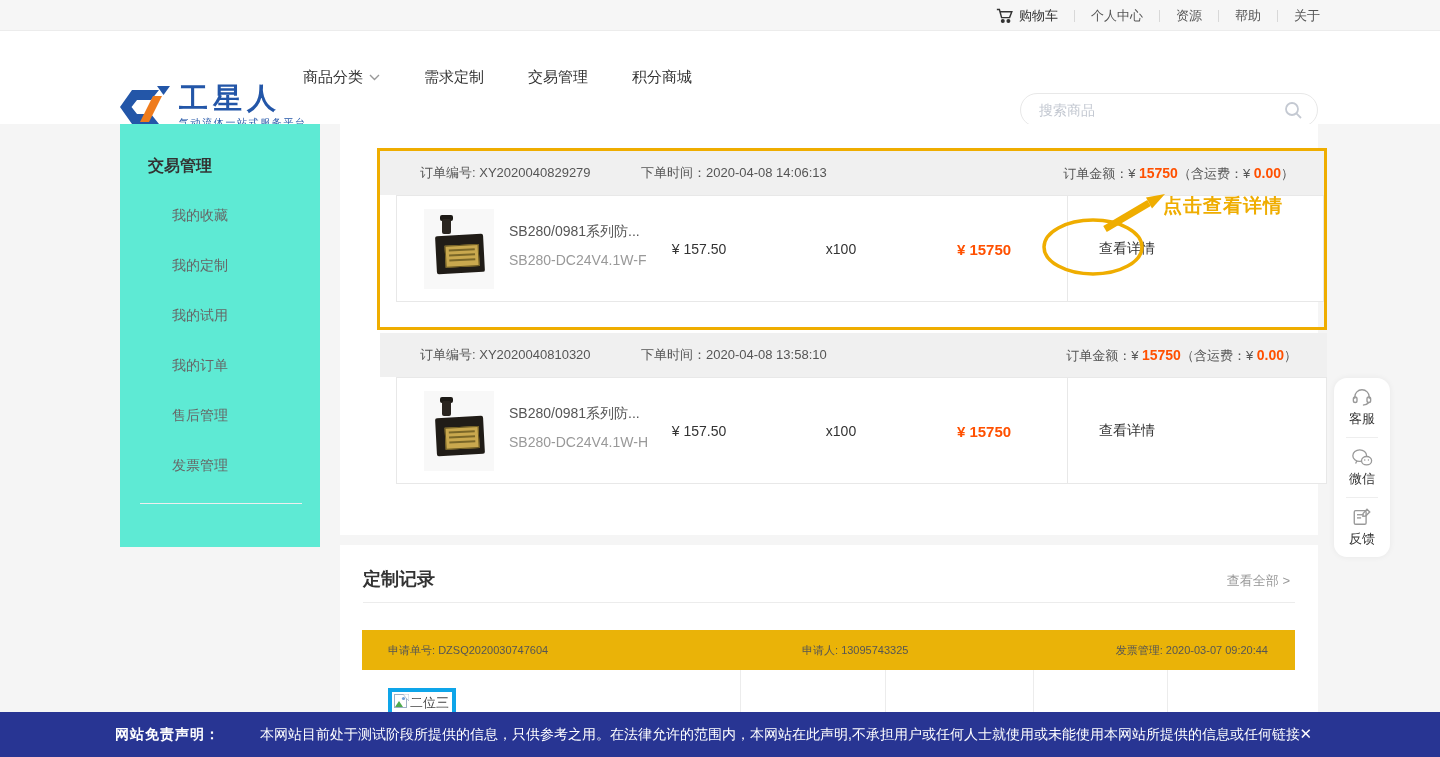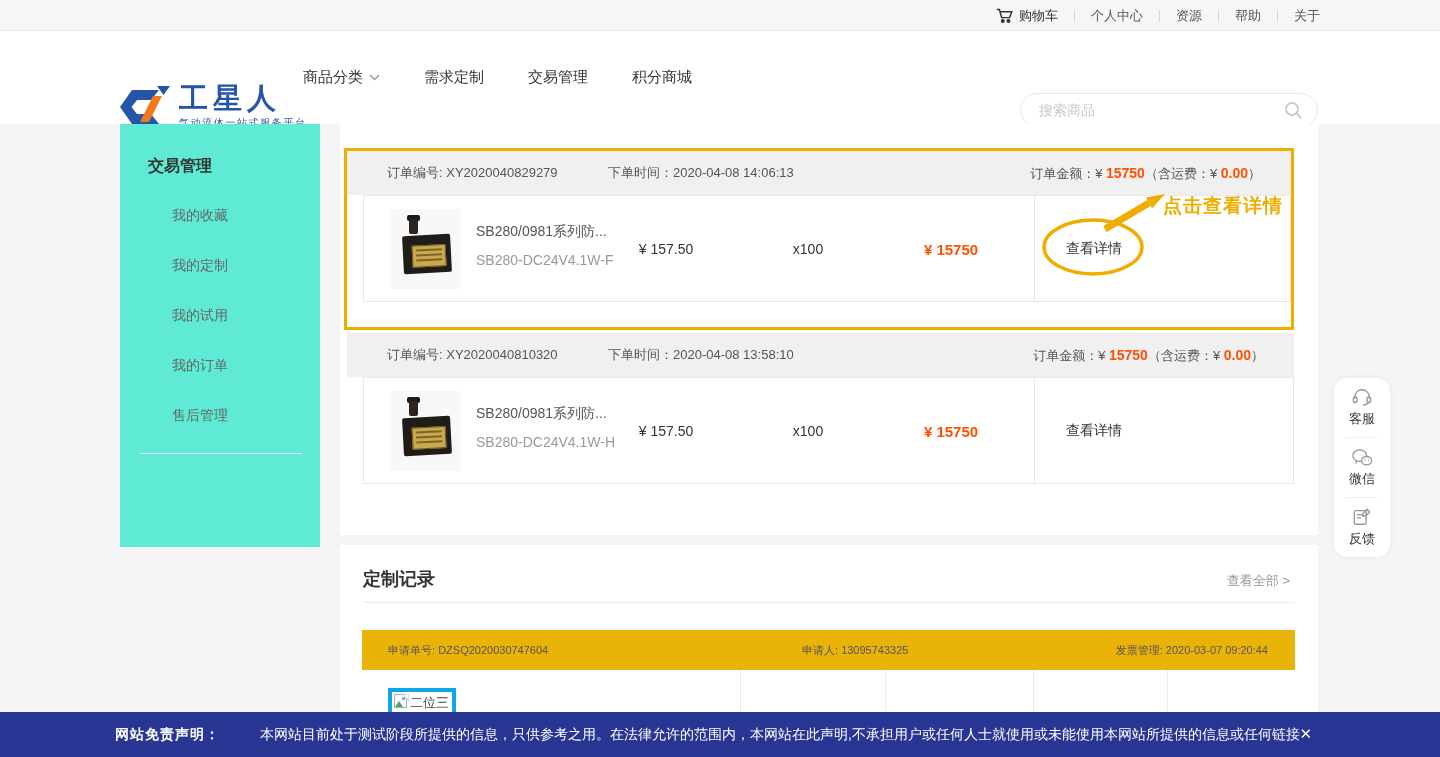--- a/index.html
+++ b/index.html
@@ -34,21 +34,21 @@
 
   
   .sidebar { position:absolute; left:120px; top:124px; width:200px; height:423px; background:#5eead4;font-family:Liberation Serif, serif; }
   .sb-title { font-size:16px; font-weight:bold; color:#333; padding:32px 0 0 28px; }
   .sb-list { list-style:none; margin-top:14px; }
   .sb-item { height:50px; line-height:50px; padding-left:52px; font-size:14px; color:#666; cursor:pointer; }
   .sb-divider { margin:12px 18px 0 20px; border-top:1px solid #eee; }
 
   
   .main1 { position:absolute; left:340px; top:124px; width:978px; height:411px; background:#fff; }
-  .order-card { position:absolute; }
+  .order-card { position:absolute;margin-left:33px; }
   .order-card.highlight { left:4px; top:24px; width:950px; height:182px; border:3px solid #efad00; }
   .order-card.plain { left:7px; top:209px; width:947px; height:150px; }
   .order-head { height:44px; background:#f0f0f0; position:relative; font-size:13px; color:#555; }
   .oh-no { position:absolute; left:40px; top:0; line-height:44px; }
   .oh-time { position:absolute; left:261px; top:0; line-height:44px; }
   .oh-amount { position:absolute; right:30px; top:0; line-height:44px; color:#555; }
   .oh-amount b { color:#ff5000; font-size:14px; }
   .order-body { margin-left:16px; height:107px; border:1px solid #e8e8e8; position:relative; background:#fff; }
   .p-img { position:absolute; left:27px; top:13px; width:70px; height:80px; background:#f8f8f8; }
   .valve-knob { position:absolute; left:18px; top:10px; width:9px; height:15px; background:#2a2télé520; background:#2a2520; border-radius:2px; }
@@ -161,20 +161,21 @@
   </div>
 
   <div class="sidebar">
     <div class="sb-title">交易管理</div>
     <ul class="sb-list">
       <li class="sb-item">我的收藏</li>
       <li class="sb-item">我的定制</li>
       <li class="sb-item">我的试用</li>
       <li class="sb-item">我的订单</li>
       <li class="sb-item">售后管理</li>
+      <li class="sb-item">发票管理</li>
     </ul>
     <div class="sb-divider"></div>
   </div>
 
   <div class="main1">
 
     <div class="order-card highlight">
       <div class="order-head">
         <span class="oh-no"><span>订单编号:</span> <span>XY2020040829279</span></span>
         <span class="oh-time"><span>下单时间：</span><span>2020-04-08 14:06:13</span></span>

